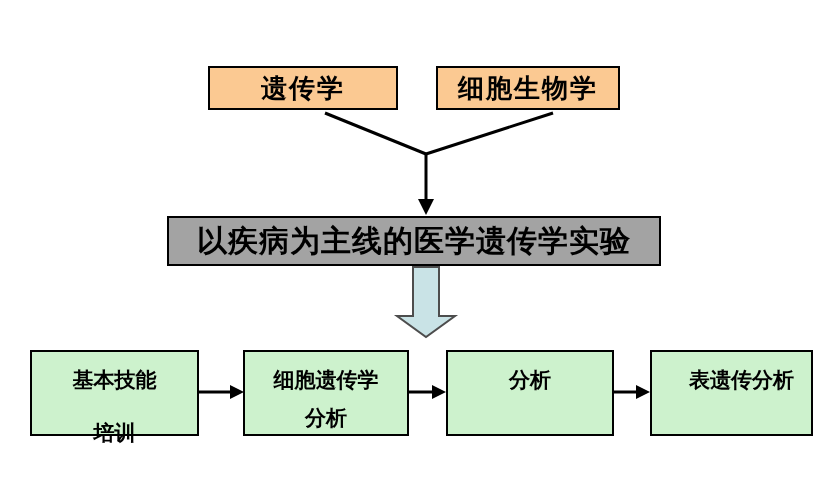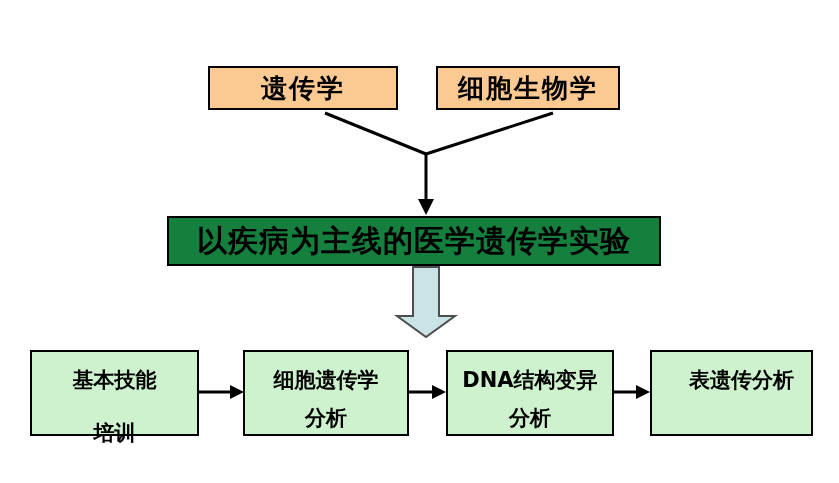--- a/index.html
+++ b/index.html
@@ -84,34 +84,33 @@
     <polygon points="650,392 636,385 636,399" fill="#000000"></polygon>
   </svg>
 
   <div class="node top-box" style="left: 208px; width: 190px; background-color: rgb(251, 201, 146); text-align: center;">
     <span>遗传学</span>
   </div>
   <div class="node top-box" style="left: 436px; width: 184px; background-color: rgb(251, 201, 146);">
     <span>细胞生物学</span>
   </div>
 
-  <div class="node center-box" style="background-color: #15803d;">
+  <div class="node center-box" style="background-color: #a3a3a3;">
     <span>以疾病为主线的医学遗传学实验</span>
   </div>
 
   <div class="node green-box" style="left: 30px; width: 169px; background-color: rgb(205, 242, 205); gap: 15px;">
     <span class="bline">基本技能</span>
     <span class="bline">培训</span>
   </div>
   <div class="node green-box" style="left: 243px; width: 166px; background-color: rgb(205, 242, 205);">
     <span class="bline">细胞遗传学</span>
     <span class="bline">分析</span>
   </div>
   <div class="node green-box" style="left: 446px; width: 168px; background-color: rgb(205, 242, 205);">
-    <span class="bline">DNA结构变异</span>
     <span class="bline">分析</span>
   </div>
   <div class="node green-box" style="left: 650px; width: 163px; background-color: rgb(205, 242, 205); padding-left: 20px;">
     <span class="bline">表遗传分析</span>
     <span class="bline"></span>
   </div>
 
 </div>
 
 </body></html>

